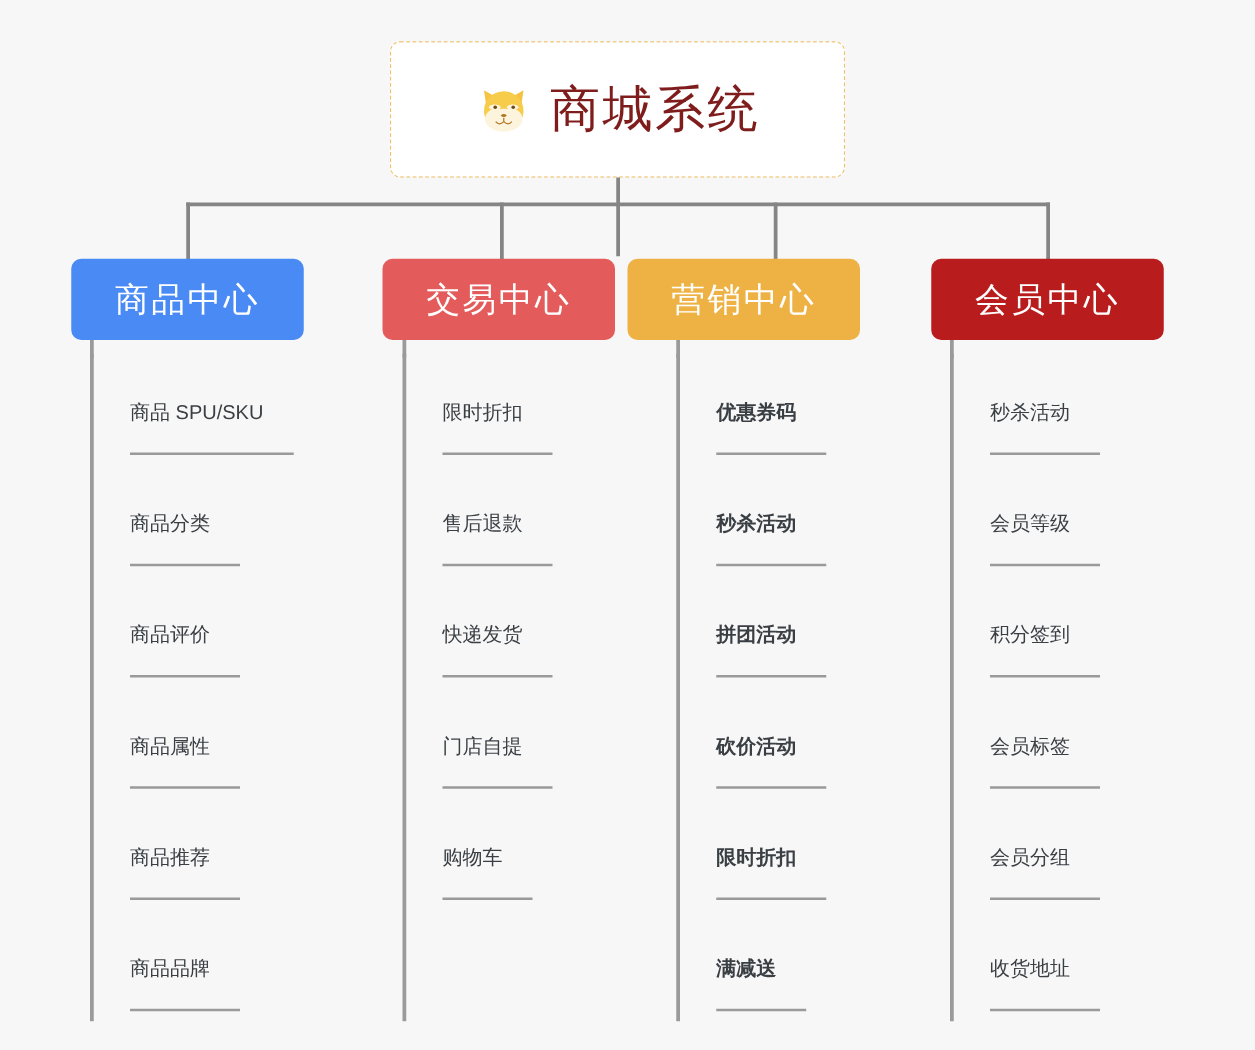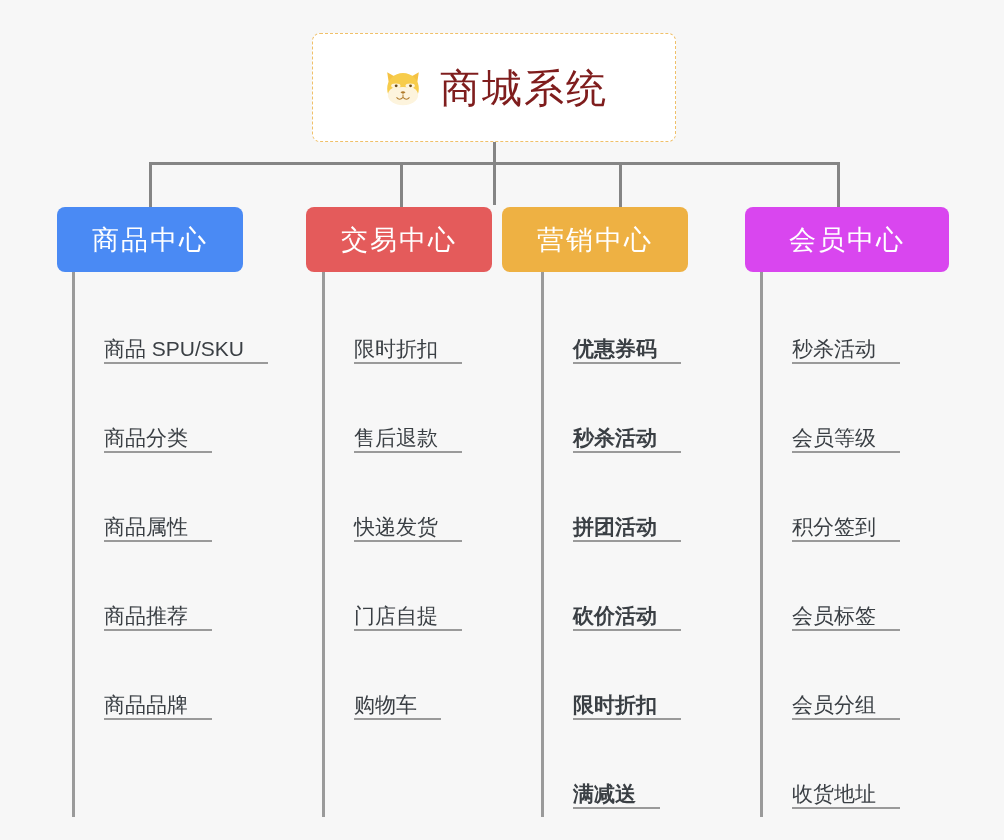--- a/index.html
+++ b/index.html
@@ -89,27 +89,27 @@
   .leaf-item {
     position: relative;
     height: 89px;
     box-sizing: border-box;
     display: flex;
     align-items: flex-end;
     padding-left: 32px;
     padding-bottom: 8px;
   }
   .leaf-label {
-    font-size: 21px;
+    font-size: 16px;
     color: #3a3f44;
     line-height: 1.1;
     white-space: nowrap;
     position: relative;
     padding-right: 24px;
-    padding-bottom: 2px;
+    padding-bottom: 22px;
     border-bottom: 2px solid #9a9a9a;
   }
 </style>
 </head>
 <body style="background: rgb(247, 247, 247);">
 
 <div id="canvas">
 
   <div class="root-node" style="border-color: rgb(240, 192, 105); background: rgb(255, 255, 255);">
     <svg class="root-emoji" viewBox="0 0 64 64">
@@ -149,38 +149,41 @@
 
   <div class="cat-box" style="left: 57px; top: 207px; width: 186px; background: rgb(74, 138, 244);">
     <span>商品中心</span>
   </div>
   <div class="cat-box" style="left: 306px; top: 207px; width: 186px; background: rgb(228, 91, 91);">
     <span>交易中心</span>
   </div>
   <div class="cat-box" style="left: 502px; top: 207px; width: 186px; background: rgb(238, 177, 67);">
     <span>营销中心</span>
   </div>
-  <div class="cat-box" style="left: 745px; top: 207px; width: 204px; background: #d946ef;">
+  <div class="cat-box" style="left: 745px; top: 207px; width: 186px; background: #b91c1c;">
     <span>会员中心</span>
   </div>
 
   <div class="conn conn-v" style="left:72px; top:272px; height:14px; background:#9a9a9a;"></div>
   <div class="conn conn-v" style="left:322px; top:272px; height:14px; background:#9a9a9a;"></div>
   <div class="conn conn-v" style="left:541px; top:272px; height:14px; background:#9a9a9a;"></div>
   <div class="conn conn-v" style="left:760px; top:272px; height:14px; background:#9a9a9a;"></div>
 
   <div class="leaf-col" style="left:72px;">
     <div class="spine" style="height:534px;"></div>
     <div class="leaf-item">
         <span class="leaf-label">商品 SPU/SKU</span>
       </div>
     <div class="leaf-item">
         <span class="leaf-label">商品分类</span>
       </div>
     <div class="leaf-item">
+        <span class="leaf-label">商品评价</span>
+      </div>
+    <div class="leaf-item">
         <span class="leaf-label">商品属性</span>
       </div>
     <div class="leaf-item">
         <span class="leaf-label">商品推荐</span>
       </div>
     <div class="leaf-item">
         <span class="leaf-label">商品品牌</span>
       </div>
   </div>
 

